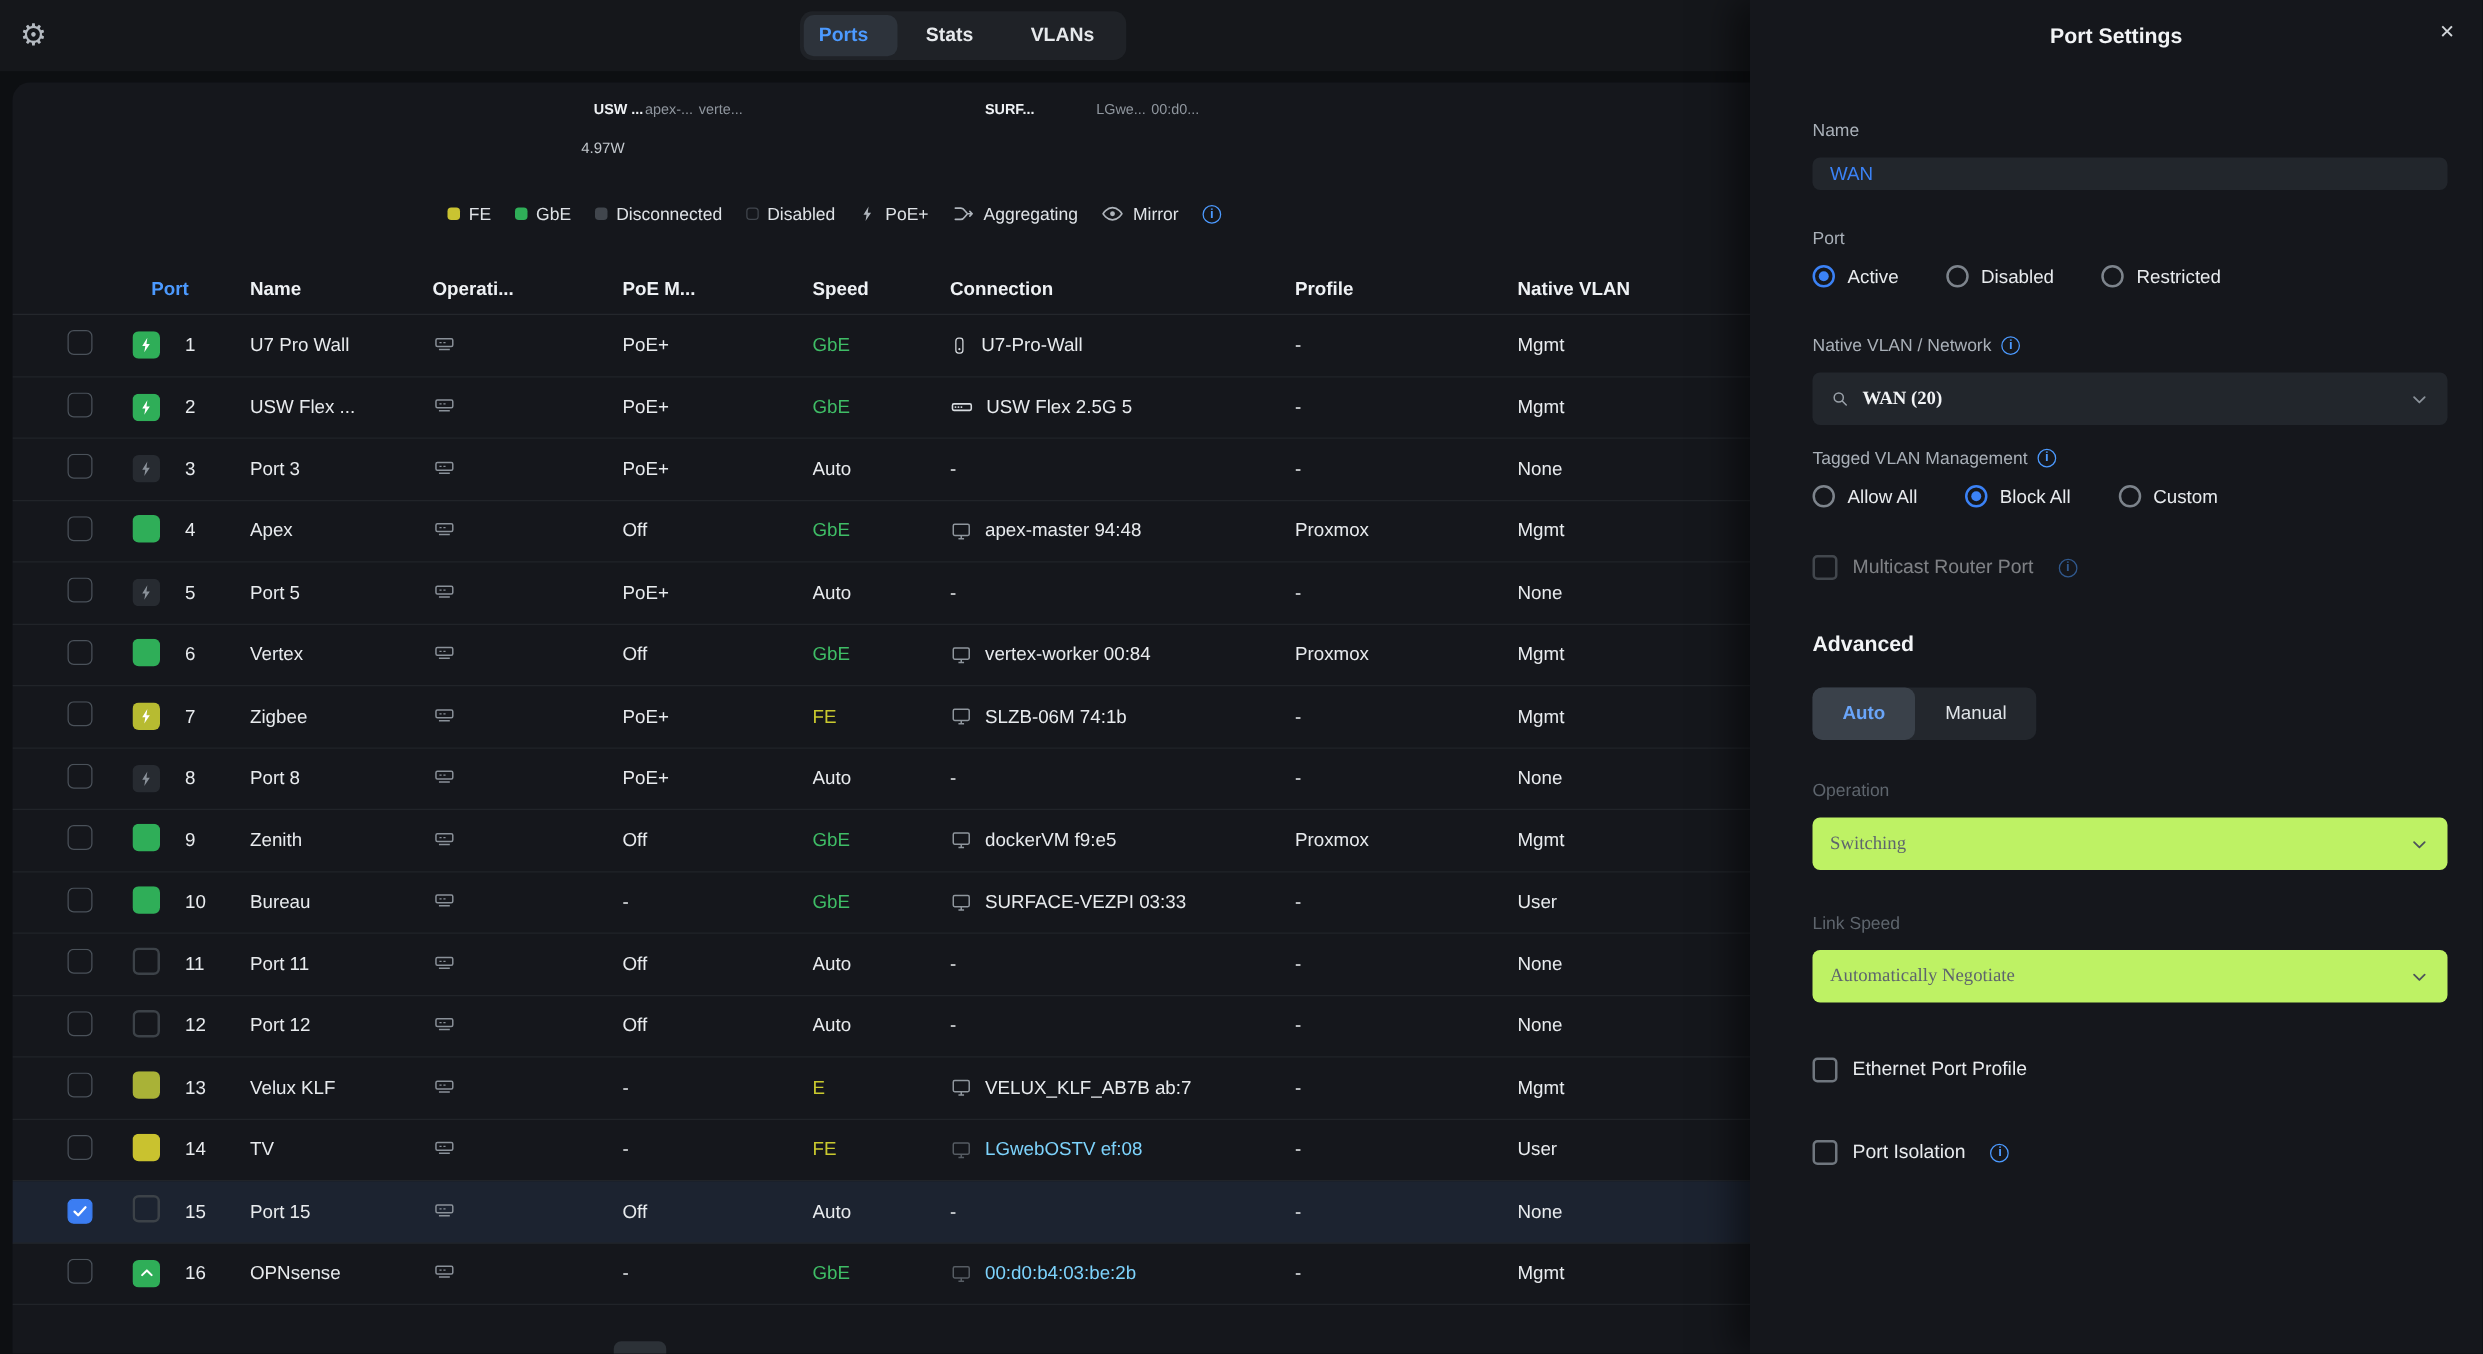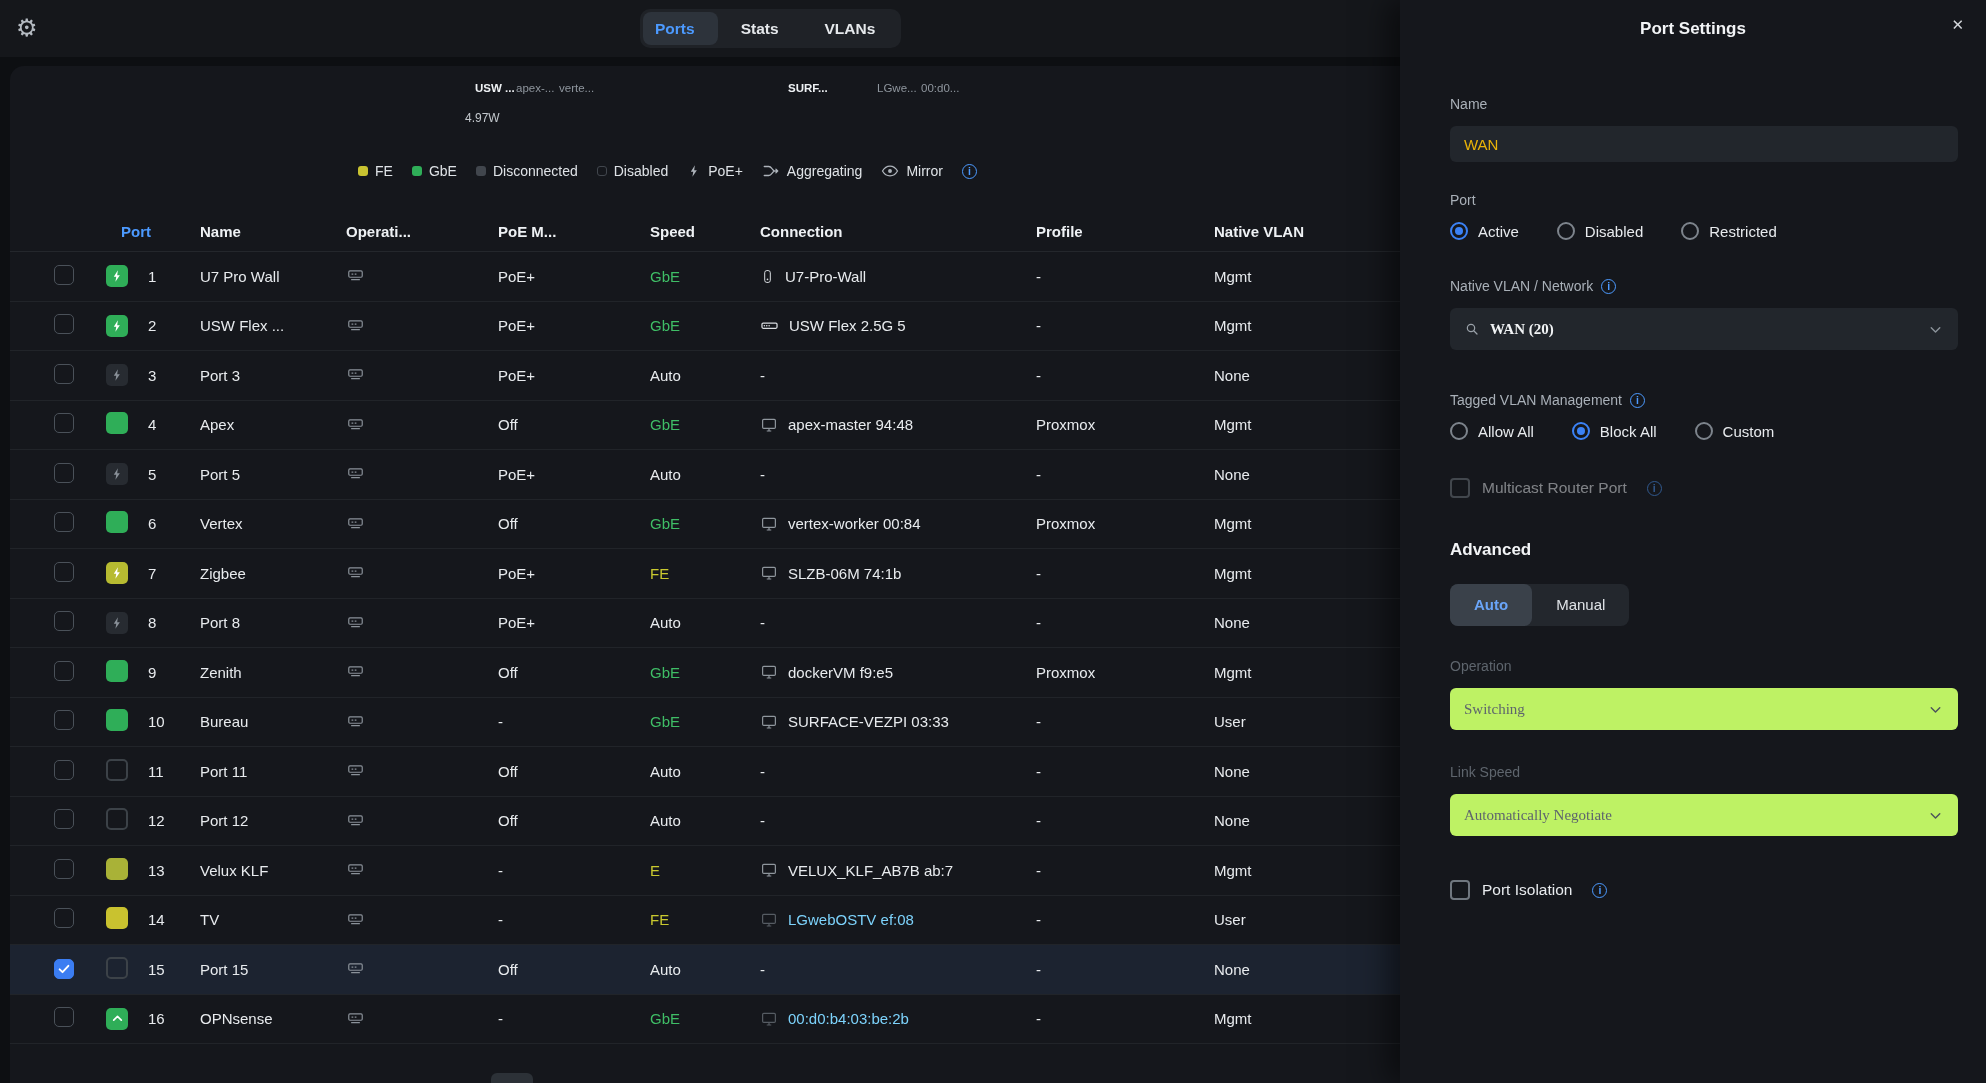--- a/index.html
+++ b/index.html
@@ -85,26 +85,26 @@
   .panel { position:absolute; top:0; right:0; width:586px; height:100%; background:#15171c;
     box-shadow:-12px 0 28px rgba(0,0,0,.5); z-index:20; }
   .panel-header { height:58px; display:flex; align-items:center; justify-content:center; position:relative; }
   .panel-title { font-size:17px; font-weight:700; color:#f2f4f6; }
   .close-btn { position:absolute; right:22px; top:16px; font-size:15px; color:#d2d6da; cursor:pointer;
     background:none; border:none; }
   .panel-body { padding:38px 28px 0 50px; height:calc(100% - 58px); overflow:hidden; position:relative; }
 
   .f-label { font-size:14px; color:#a9b0b8; margin-bottom:14px; display:flex; align-items:center; }
   .f-label--disabled { color:#5e656d; }
-  .text-input { width:100%; height:36px; background:#22262c; border:none; border-radius:6px;
-    color:#eab308; font-size:15px; padding:0 14px; outline:none; }
+  .text-input { width:100%; height:26px; background:#22262c; border:none; border-radius:6px;
+    color:#3b82f6; font-size:15px; padding:0 14px; outline:none; }
 
   .group-name { margin-bottom:30px; }
   .group-port { margin-bottom:38px; }
-  .group-nv { margin-bottom:42px; }
+  .group-nv { margin-bottom:18px; }
   .group-tagged { margin-bottom:38px; }
   .group-multicast { margin-bottom:42px; opacity:.5; }
   .adv-heading { font-size:17px; font-weight:700; color:#f2f4f6; margin-bottom:24px; }
   .group-seg { margin-bottom:32px; }
   .group-op { margin-bottom:34px; }
   .group-ls { margin-bottom:44px; }
   .group-eth { margin-bottom:46px; }
 
   .radio-row { display:flex; align-items:center; gap:38px; }
   .radio { display:flex; align-items:center; gap:10px; font-size:15px; color:#e8ebee; cursor:pointer; }
@@ -725,20 +725,24 @@
       <div class="select select--disabled">
         <span class="select-value">Automatically Negotiate</span>
         <span class="chev chev-slot">
             <svg viewBox="0 0 24 24" width="17" height="17" fill="none" stroke="currentColor" stroke-width="2">
               <path d="m6 9.5 6 6 6-6" stroke-linecap="round" stroke-linejoin="round"></path>
             </svg>
           </span>
       </div>
     </div>
 
+    <label class="chk-row group-eth">
+      <span class="pcb"></span>
+      <span>Ethernet Port Profile</span>
+    </label>
 
     <label class="chk-row">
       <span class="pcb"></span>
       <span>Port Isolation</span>
       <span class="info">i</span>
     </label>
 
   </div>
 
 </aside>

